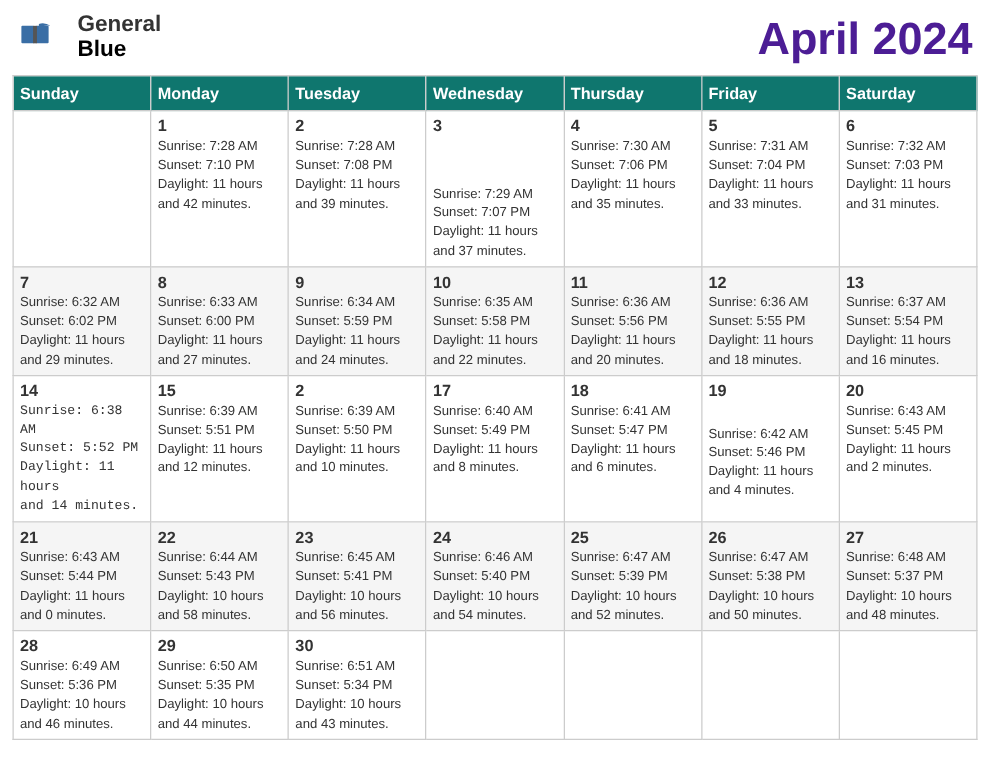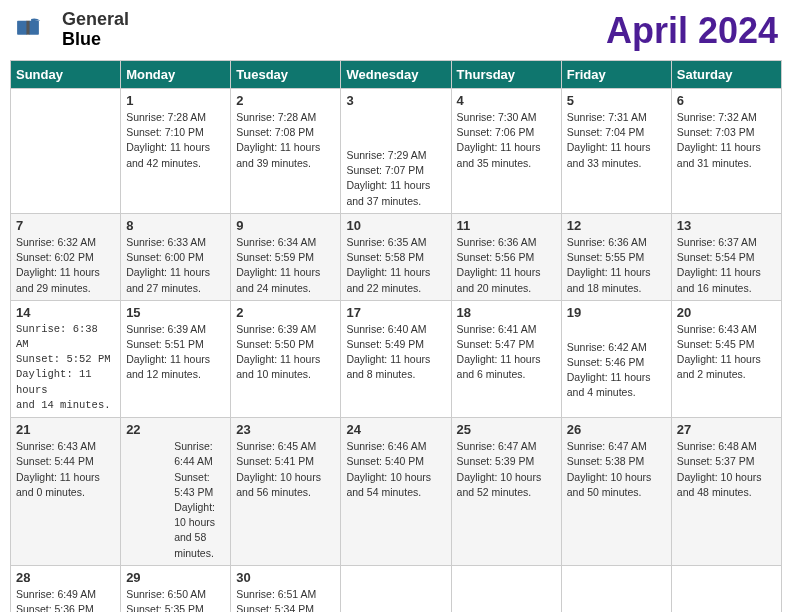--- a/index.html
+++ b/index.html
@@ -268,21 +268,21 @@
       <tr>
         <td>
           <div class="day-number">21</div>
           <div class="day-info" style="white-space: pre-line;">Sunrise: 6:43 AM
 Sunset: 5:44 PM
 Daylight: 11 hours
 and 0 minutes.</div>
         </td>
         <td>
           <div class="day-number">22</div>
-          <div class="day-info" style="white-space: pre-line; margin-left: 48px;">Sunrise: 6:44 AM
+          <div class="day-info" style="white-space: pre-line;">Sunrise: 6:44 AM
 Sunset: 5:43 PM
 Daylight: 10 hours
 and 58 minutes.</div>
         </td>
         <td>
           <div class="day-number">23</div>
           <div class="day-info" style="white-space: pre-line;">Sunrise: 6:45 AM
 Sunset: 5:41 PM
 Daylight: 10 hours
 and 56 minutes.</div>

